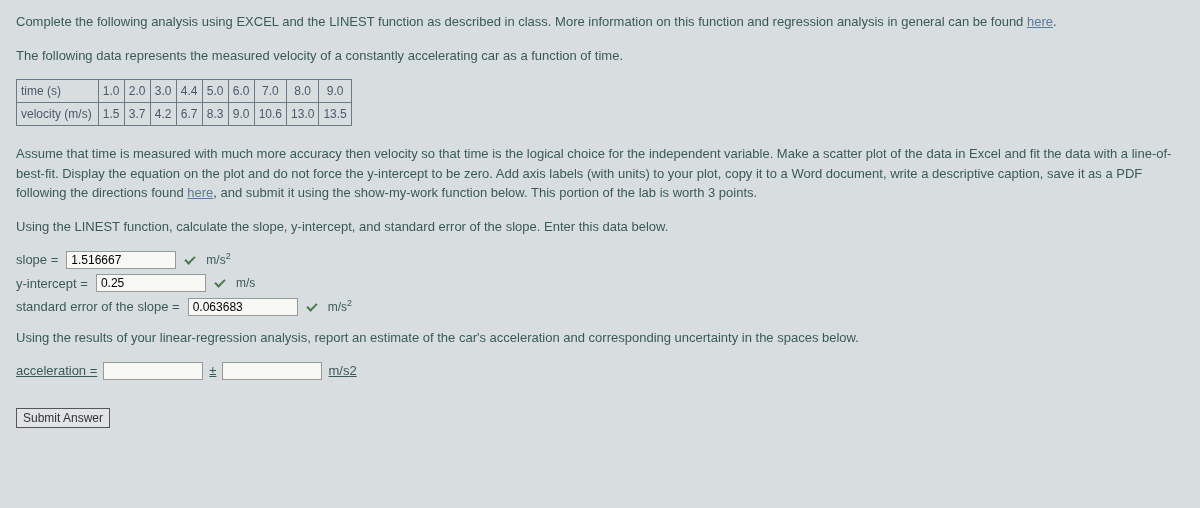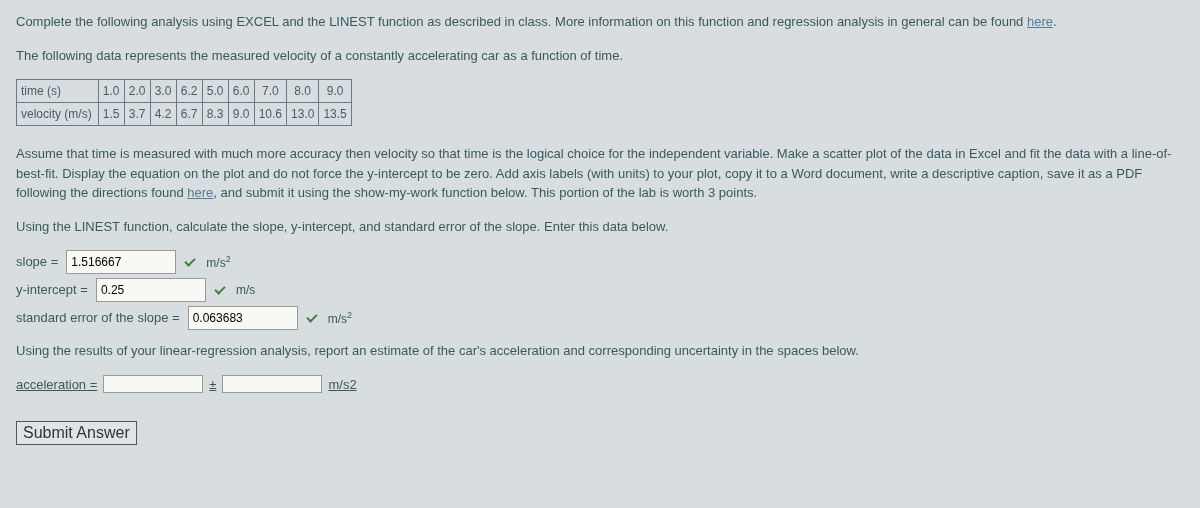--- a/index.html
+++ b/index.html
@@ -33,21 +33,21 @@
       color: #4a5a6a;
     }
     
     .input-row { margin-bottom: 4px; display: flex; align-items: center; gap: 8px; }
     .input-row .label { color: #3a5a5a; }
     .input-row input[type="text"] {
       border: 1px solid #999;
       background: #f8f8f4;
       font-size: 12px;
       padding: 1px 4px;
-      height: 24px;
+      height: 18px;
       width: 110px;
     }
     .input-row .unit { color: #3a5a5a; font-size: 12px; }
     .input-row .sup { vertical-align: super; font-size: 9px; }
     
     .check-icon {
       display: inline-block;
       width: 14px;
       height: 14px;
       position: relative;
@@ -72,21 +72,21 @@
       background: #f8f8f4;
       font-size: 12px;
       padding: 1px 4px;
       height: 18px;
       width: 100px;
     }
     
     button.submit {
       border: 1px solid #555;
       background: #e0e4e7;
-      font-size: 16px;
+      font-size: 12px;
       padding: 2px 6px;
       color: #333;
       cursor: pointer;
     }
   </style>
 </head>
 <body>
 
 
 
@@ -96,21 +96,21 @@
 
 <p class="para">The following data represents the measured velocity of a constantly accelerating car as a function of time.</p>
 
 <table class="data-table">
   <tbody>
       <tr>
     <td class="row-label">time (s)</td>
     <td>1.0</td>
     <td>2.0</td>
     <td>3.0</td>
-    <td>6.2</td>
+    <td>4.4</td>
     <td>5.0</td>
     <td>6.0</td>
     <td>7.0</td>
     <td>8.0</td>
     <td>9.0</td>
   </tr>
   <tr>
     <td class="row-label">velocity (m/s)</td>
     <td>1.5</td>
     <td>3.7</td>

